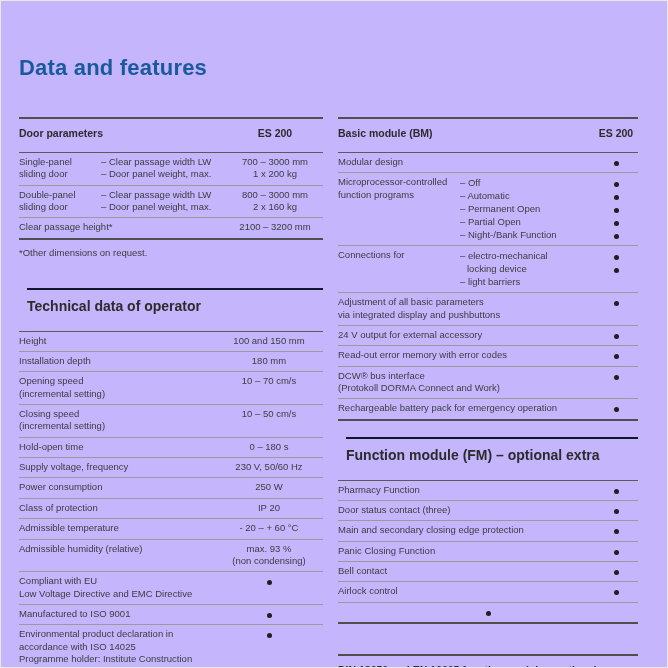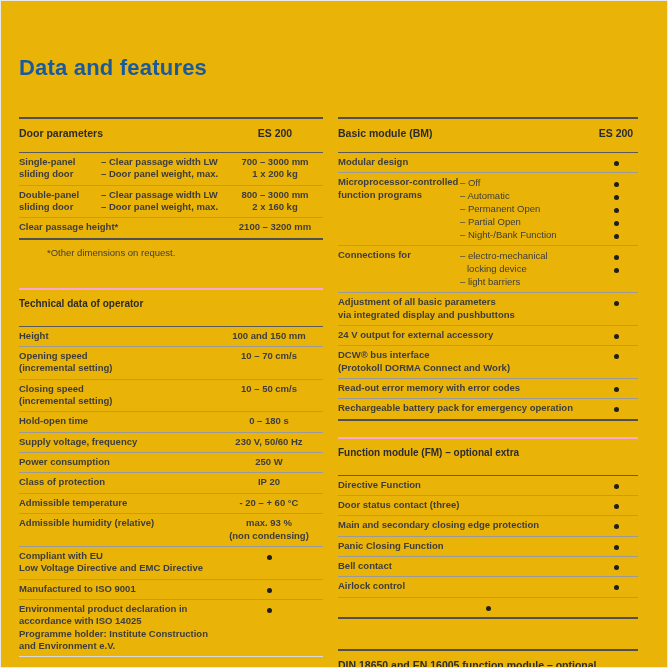--- a/index.html
+++ b/index.html
@@ -1,35 +1,35 @@
 <!DOCTYPE html>
 <html><head>
 <meta charset="utf-8">
 <style>
   html,body{margin:0;padding:0;background:#fff;}
   body{width:668px;height:668px;font-family:"Liberation Sans",sans-serif;color:#3d3d3d;}
-  .canvas{position:relative;width:668px;height:668px;background:#eab308;border:1px solid #e9e9e9;box-sizing:border-box;overflow:hidden;}
+  .canvas{position:relative;width:668px;height:668px;background:#c4b5fd;border:1px solid #e9e9e9;box-sizing:border-box;overflow:hidden;}
   .title{position:absolute;left:18px;top:54px;font-size:22px;font-weight:bold;color:#1a5a9c;letter-spacing:.2px;}
   .col{position:absolute;top:116px;}
   .col-left{left:18px;width:304px;}
   .col-right{left:337px;width:300px;}
   .thead{display:flex;justify-content:space-between;align-items:flex-start;
          border-top:2px solid #4f4f4f;padding:8px 0 13px;font-size:10.5px;font-weight:bold;color:#2c2c2c;}
-  .shead{border-top:2px solid #f9a8d4;padding:8px 0 17px;font-size:10px;font-weight:bold;color:#2c2c2c;}
+  .shead{border-top:2px solid #0f172a;padding:8px 0 17px;font-size:14px;font-weight:bold;color:#2c2c2c;margin-left:8px;}
   .rows{border-top:1.5px solid #5a5a5a;}
   .row{display:flex;align-items:flex-start;padding:3px 0 4px;font-size:9.5px;line-height:1.3;}
   .row + .row{border-top:1px solid #9a9a9a;justify-content:center;}
-  .cell{white-space:pre-line;font-weight:bold;}
+  .cell{white-space:pre-line;}
   
   .tbl-door{border-bottom:2px solid #4f4f4f;}
   .d-label{width:82px;}
   .d-mid{flex:1;}
   .d-val{width:96px;text-align:center;}
   .hd-val-left{width:96px;text-align:center;}
-  .footnote{font-size:9.5px;padding:7px 0 0;margin-left:28px;}
+  .footnote{font-size:9.5px;padding:7px 0 0;}
   
   .tbl-tech{margin-top:30px;border-bottom:1px solid #d9d9d9;}
   .t-label{flex:1;}
   .t-val{width:108px;text-align:center;}
   
   .hd-val-right{width:44px;text-align:center;}
   .tbl-basic{border-bottom:2px solid #4f4f4f;}
   .tbl-func{margin-top:16px;border-bottom:2px solid #4f4f4f;}
   .b-label{flex:1;}
   .b-label-fixed{width:122px;}
@@ -81,20 +81,24 @@
     <div class="footnote">*Other dimensions on request.</div>
 
     <div class="tbl-tech">
       <div class="shead">Technical data of operator</div>
       <div class="rows">
         <div class="row">
           <div class="cell t-label">Height</div>
           <div class="cell t-val">100 and 150 mm</div>
         </div>
         <div class="row">
+          <div class="cell t-label">Installation depth</div>
+          <div class="cell t-val">180 mm</div>
+        </div>
+        <div class="row">
           <div class="cell t-label">Opening speed
 (incremental setting)</div>
           <div class="cell t-val">10 – 70 cm/s</div>
         </div>
         <div class="row">
           <div class="cell t-label">Closing speed
 (incremental setting)</div>
           <div class="cell t-val">10 – 50 cm/s</div>
         </div>
         <div class="row">
@@ -200,40 +204,40 @@
         <div class="row">
           <div class="cell b-label">Adjustment of all basic parameters
 via integrated display and pushbuttons</div>
           <div class="b-dotcol"><span class="dot"></span></div>
         </div>
         <div class="row">
           <div class="cell b-label">24 V output for external accessory</div>
           <div class="b-dotcol"><span class="dot"></span></div>
         </div>
         <div class="row">
+          <div class="cell b-label">Read-out error memory with error codes</div>
+          <div class="b-dotcol"><span class="dot"></span></div>
+        </div>
+        <div class="row">
           <div class="cell b-label">DCW® bus interface
 (Protokoll DORMA Connect and Work)</div>
           <div class="b-dotcol"><span class="dot"></span></div>
         </div>
         <div class="row">
-          <div class="cell b-label">Read-out error memory with error codes</div>
-          <div class="b-dotcol"><span class="dot"></span></div>
-        </div>
-        <div class="row">
           <div class="cell b-label">Rechargeable battery pack for emergency operation</div>
           <div class="b-dotcol"><span class="dot"></span></div>
         </div>
       </div>
     </div>
 
     <div class="tbl-func">
       <div class="shead">Function module (FM) – optional extra</div>
       <div class="rows">
         <div class="row">
-          <div class="cell b-label">Directive Function</div>
+          <div class="cell b-label">Pharmacy Function</div>
           <div class="b-dotcol"><span class="dot"></span></div>
         </div>
         <div class="row">
           <div class="cell b-label">Door status contact (three)</div>
           <div class="b-dotcol"><span class="dot"></span></div>
         </div>
         <div class="row">
           <div class="cell b-label">Main and secondary closing edge protection</div>
           <div class="b-dotcol"><span class="dot"></span></div>
         </div>

